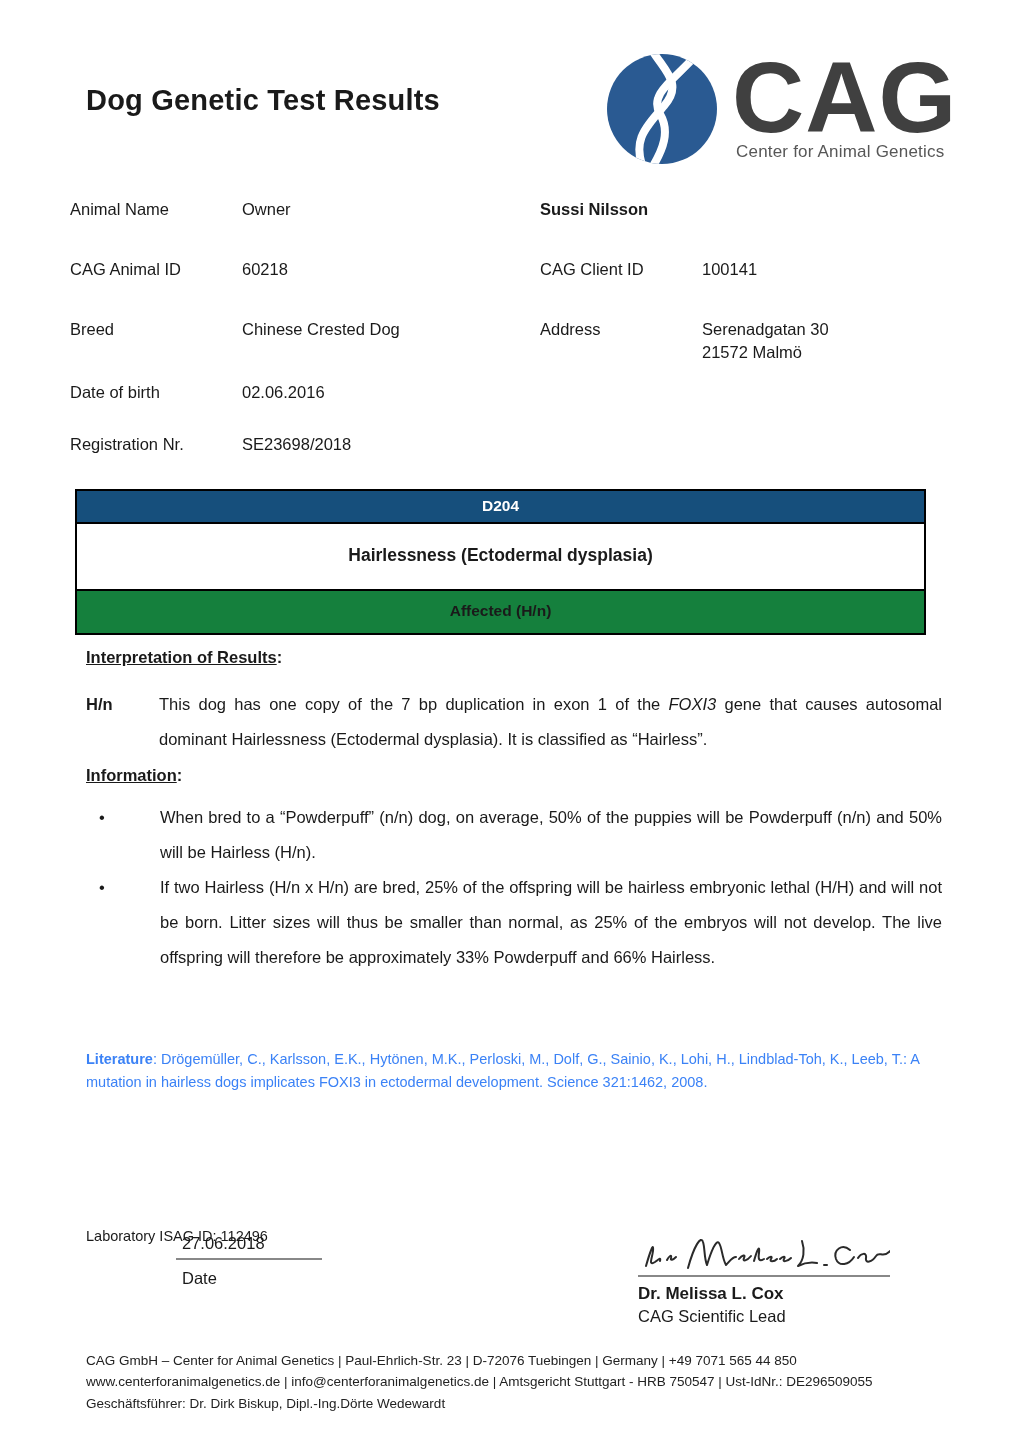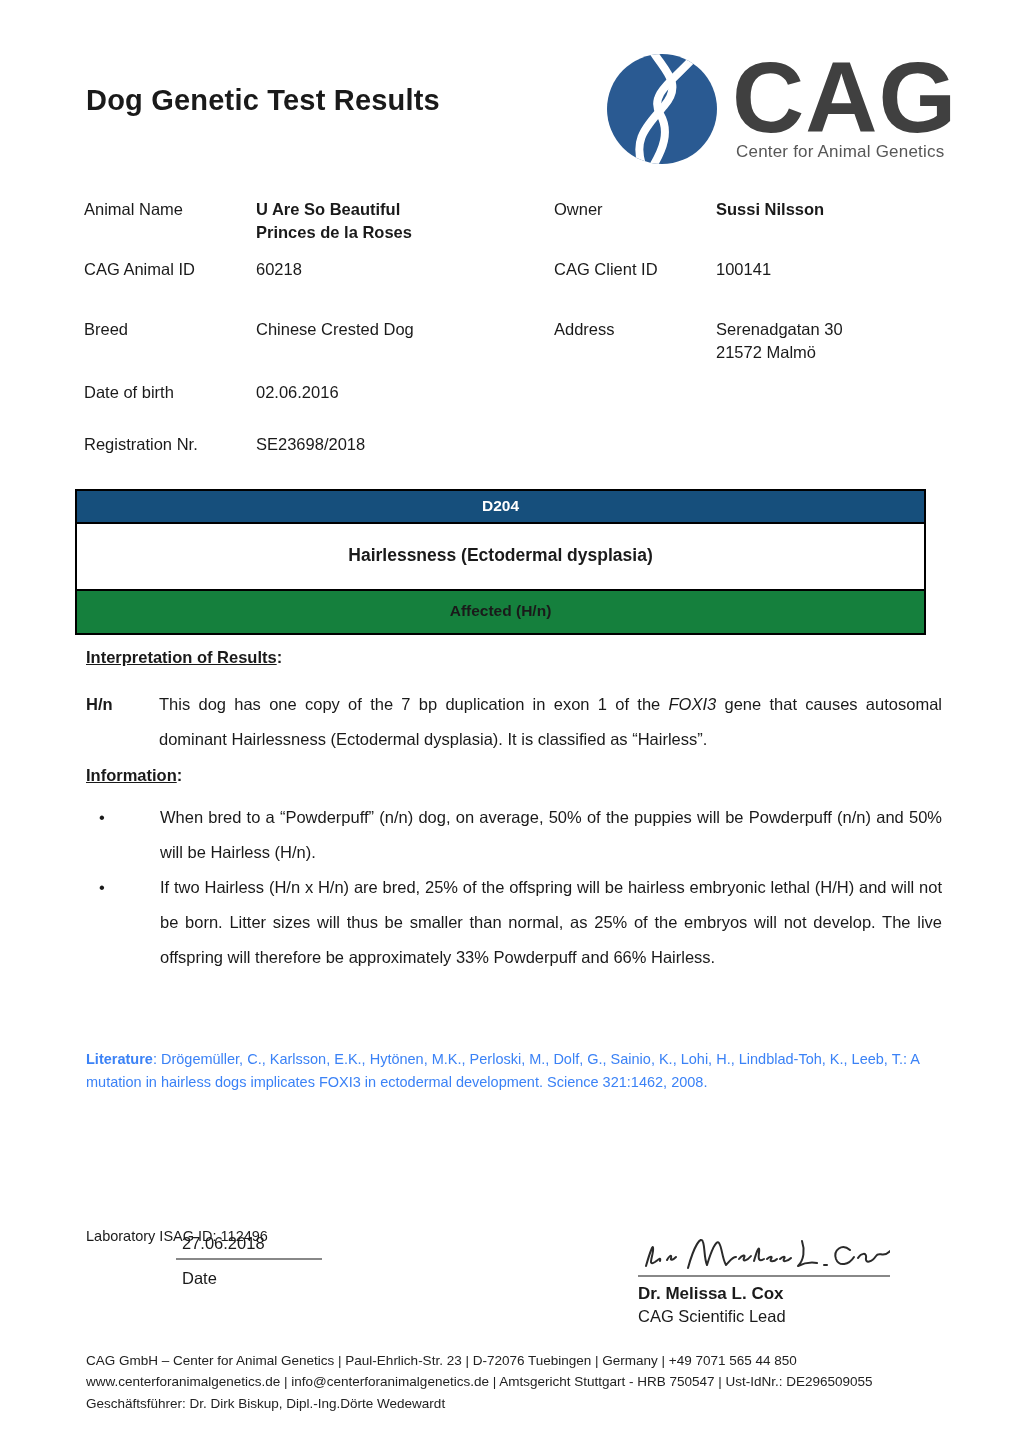--- a/index.html
+++ b/index.html
@@ -42,21 +42,21 @@
   .logo-sub {
     font-size: 17px;
     color: #575757;
     letter-spacing: 0.2px;
     margin-top: 1px;
     padding-left: 4px;
     white-space: nowrap;
   }
 
   
-  .info { position: absolute; left: 84px; top: 198px; width: 856px; }
+  .info { position: absolute; left: 70px; top: 198px; width: 856px; }
   .info-row { display: grid; grid-template-columns: 172px 298px 162px 1fr; }
   .r1 { height: 60px; }
   .r2 { height: 60px; }
   .r3 { height: 63px; }
   .r4 { height: 52px; }
   .cell { font-size: 16.5px; line-height: 1.42; }
   .bold { font-weight: bold; }
   .pre { white-space: pre-line; }
 
   
@@ -188,22 +188,20 @@
     </svg>
     <div class="logo-text">
       <div class="logo-cag">CAG</div>
       <div class="logo-sub">Center for Animal Genetics</div>
     </div>
   </div>
 
   <div class="info">
     <div class="info-row r1">
       <div class="cell">Animal Name</div>
-      <div class="cell bold pre">U Are So Beautiful
-Princes de la Roses</div>
       <div class="cell">Owner</div>
       <div class="cell bold">Sussi Nilsson</div>
     </div>
     <div class="info-row r2">
       <div class="cell">CAG Animal ID</div>
       <div class="cell">60218</div>
       <div class="cell">CAG Client ID</div>
       <div class="cell">100141</div>
     </div>
     <div class="info-row r3">

